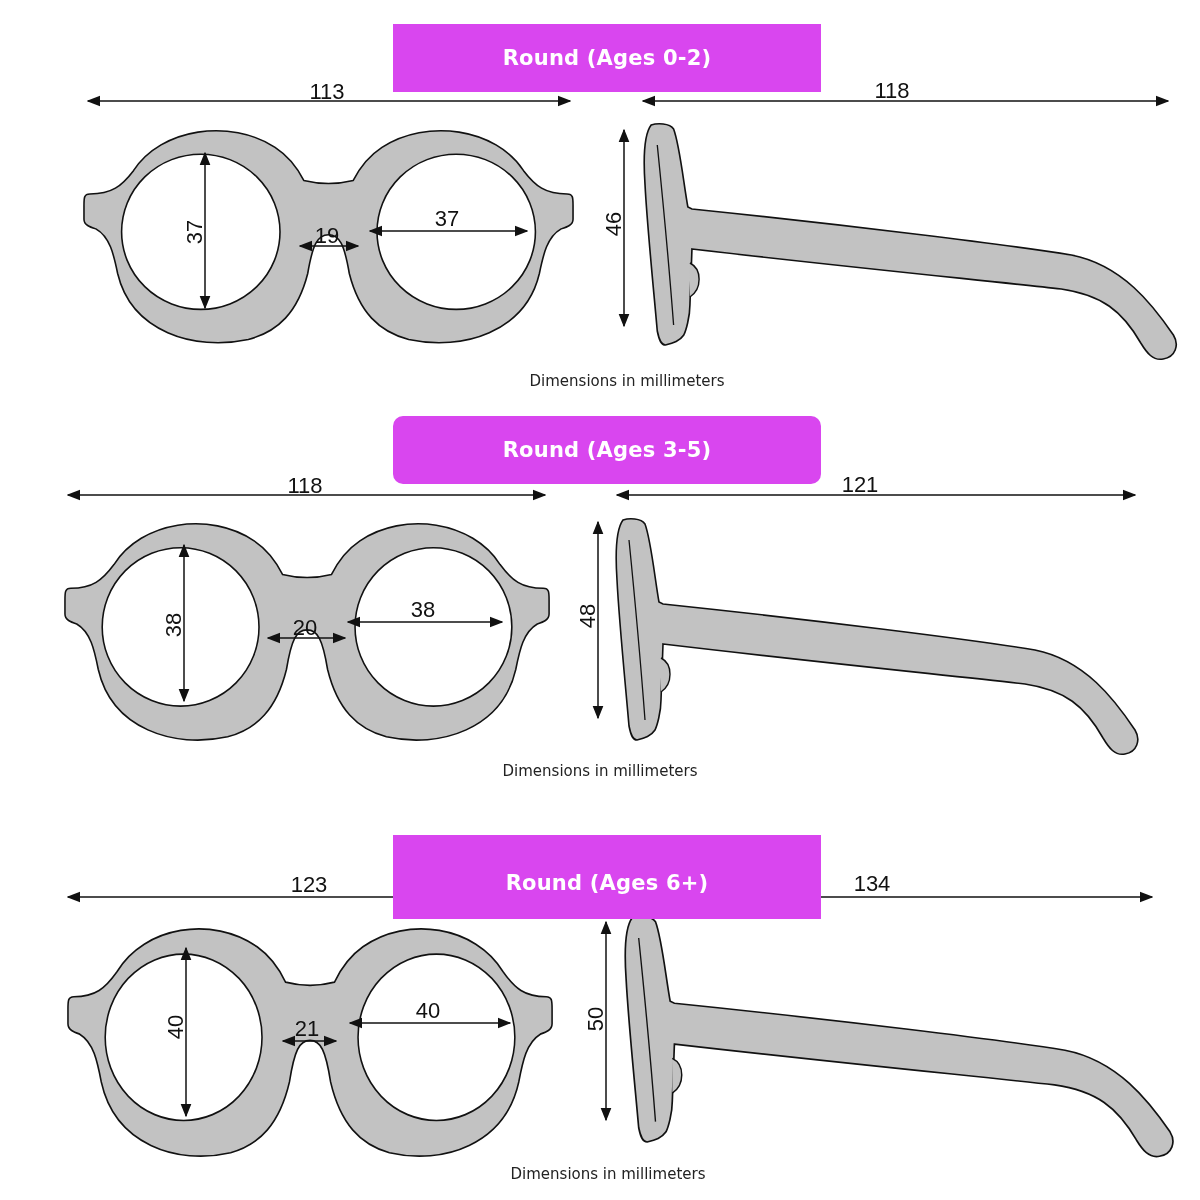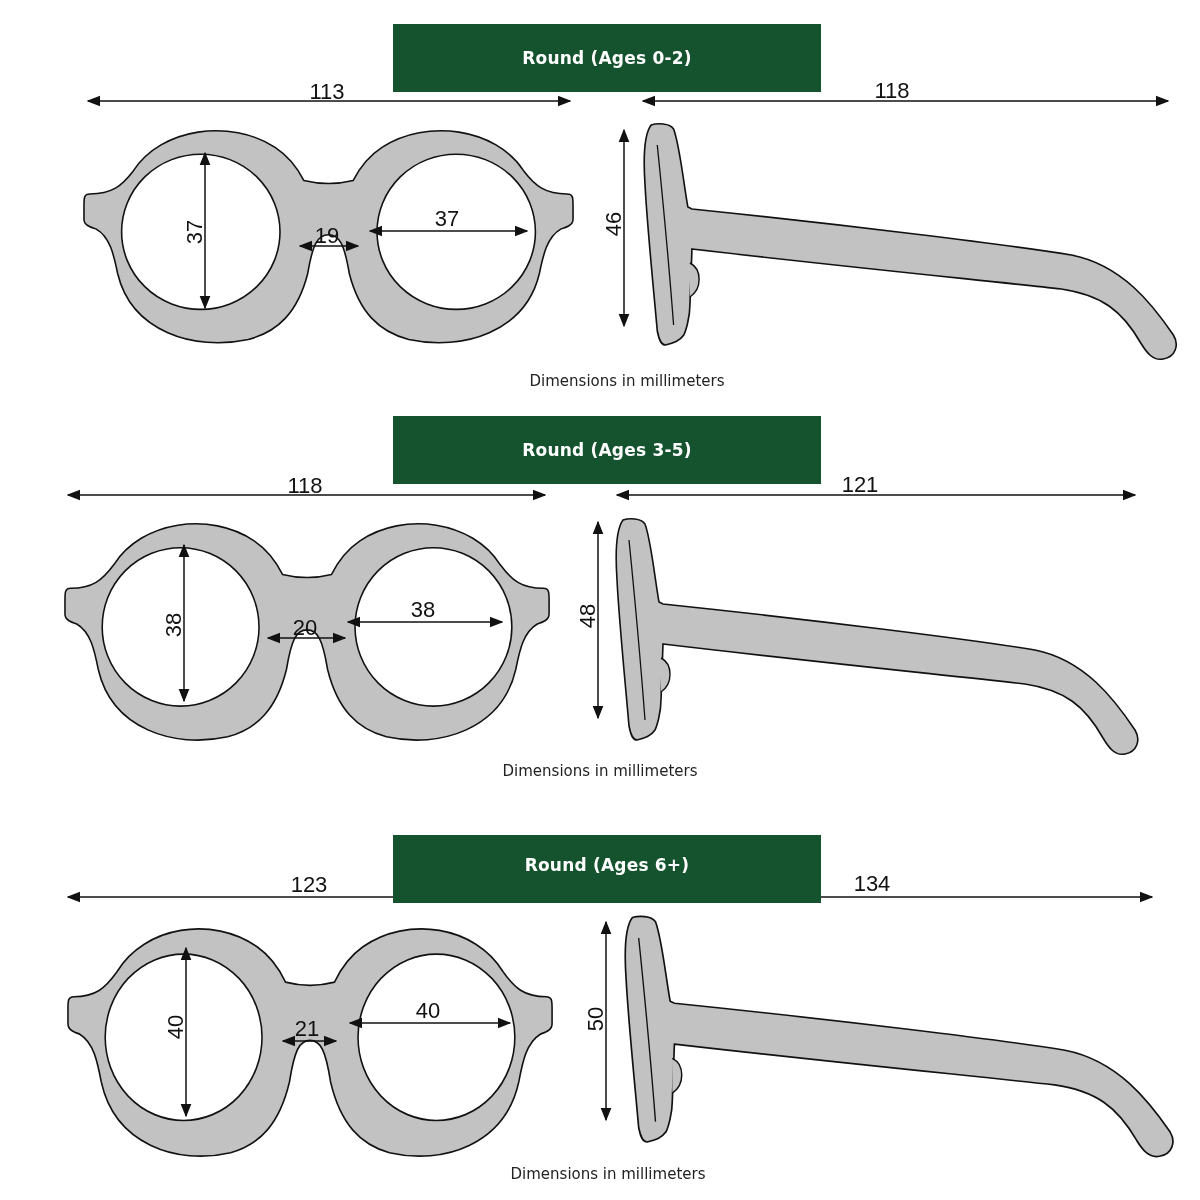--- a/index.html
+++ b/index.html
@@ -1,19 +1,19 @@
 <!DOCTYPE html>
 <html><head>
 <meta charset="utf-8">
 <style>
   html, body { margin: 0; padding: 0; background: #ffffff; }
   body { width: 1200px; height: 1200px; position: relative; overflow: hidden;
          font-family: "Liberation Sans", sans-serif; }
-  .banner { position: absolute; background: #14532d; color: #fff; font-weight: bold;
-            font-size: 17px; display: flex; align-items: center; justify-content: center;
+  .banner { position: absolute; background: #d946ef; color: #fff; font-weight: bold;
+            font-size: 21px; display: flex; align-items: center; justify-content: center;
             font-family: "DejaVu Sans", sans-serif; letter-spacing: 0.2px; }
   .caption { position: absolute; font-size: 15px; color: #222; text-align: center; width: 400px;
              font-family: "DejaVu Sans", sans-serif; }
   svg { position: absolute; left: 0; top: 0; }
   .dim { font-family: "Liberation Sans", sans-serif; font-size: 22px; fill: #111; }
 </style>
 </head>
 <body>
 
 <svg width="1200" height="1200" viewBox="0 0 1200 1200">
@@ -85,19 +85,19 @@
   <text class="dim" x="872" y="891" text-anchor="middle">134</text>
   <text class="dim" x="0" y="0" text-anchor="middle" transform="translate(183,1027) rotate(-90)">40</text>
   <text class="dim" x="428" y="1018" text-anchor="middle">40</text>
   <text class="dim" x="307" y="1036" text-anchor="middle">21</text>
   <text class="dim" x="0" y="0" text-anchor="middle" transform="translate(603,1019) rotate(-90)">50</text>
 </svg>
 
 <div class="banner" style="left:393px;top:24px;width:428px;height:68px;">Round (Ages 0-2)</div>
 <div class="caption" style="left:427px;top:372px;">Dimensions in millimeters</div>
 
-<div class="banner" style="left:393px;top:416px;width:428px;height:68px;">Round (Ages 3-5)</div>
+<div class="banner" style="left:393px;top:416px;width:428px;height:68px;border-radius:10px;">Round (Ages 3-5)</div>
 <div class="caption" style="left:400px;top:762px;">Dimensions in millimeters</div>
 
-<div class="banner" style="left:393px;top:835px;width:428px;height:68px;align-items:flex-start;padding-top:0;">
+<div class="banner" style="left:393px;top:835px;width:428px;height:68px;align-items:flex-start;padding-top:16px;">
   <span style="margin-top:20px;">Round (Ages 6+)</span>
 </div>
 <div class="caption" style="left:408px;top:1165px;">Dimensions in millimeters</div>
 
 </body></html>

